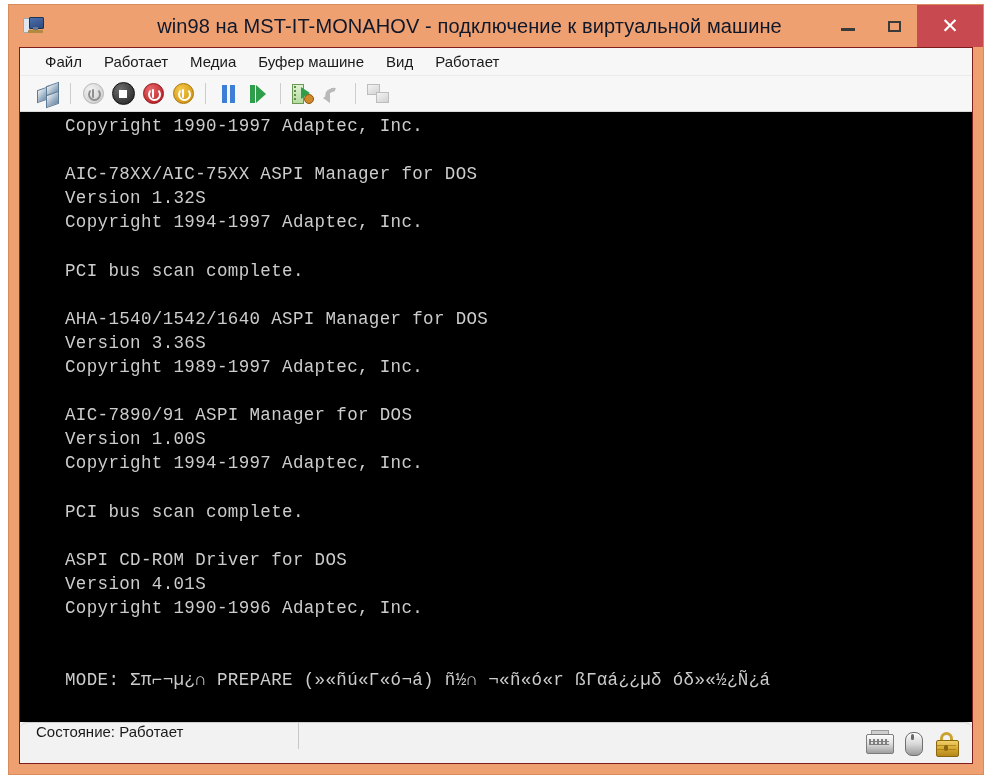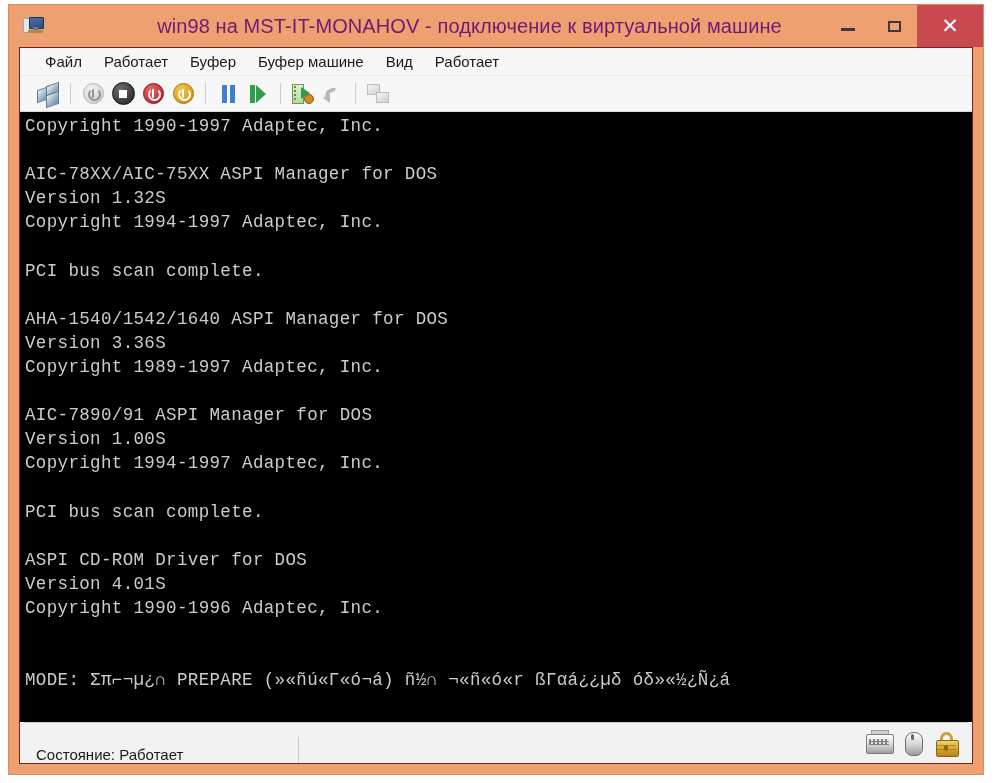--- a/index.html
+++ b/index.html
@@ -64,21 +64,21 @@
     left: 0px; top: 3px;
     width: 5px; height: 13px;
     background: #dfe7ee;
     border: 1px solid #9aa8b5;
     border-radius: 1px;
   }
   .titlebar-title {
     flex: 1 1 auto;
     text-align: center;
     font-size: 20px;
-    color: #701a75;
+    color: #0f172a;
     letter-spacing: 0.1px;
     padding-right: 99px;
     padding-left: 10px;
     white-space: nowrap;
     overflow: hidden;
   }
   .wincontrols {
     position: absolute;
     right: 0px; top: 0px;
     height: 42px;
@@ -271,29 +271,29 @@
   .dos {
     font-family: "Liberation Mono", "DejaVu Sans Mono", monospace;
     font-size: 17.5px;
     line-height: 24.1px;
     color: #cccccc;
     white-space: pre;
     padding-left: 5px;
     padding-top: 2px;
     letter-spacing: 0.35px;
   }
-  .dos .line { height: 24.1px; }
+  .dos .line { height: 24.1px; margin-left: 40px; }
 
   
   .statusbar {
     flex: 0 0 40px;
     background: #f2f2f2;
     border-top: 1px solid #cfcfcf;
     display: flex;
-    align-items: flex-end;
+    align-items: flex-start;
     position: relative;
     border-radius: 7px;
   }
   .status-text {
     font-size: 15px;
     color: #1a1a1a;
     padding-left: 16px;
     white-space: nowrap;
   }
   .status-div {
@@ -376,21 +376,21 @@
       </div>
       <div class="wbtn close">✕</div>
     </div>
   </div>
 
   <div class="client">
 
     <div class="menubar">
       <div class="menuitem">Файл</div>
       <div class="menuitem">Работает</div>
-      <div class="menuitem">Буфер</div>
+      <div class="menuitem">Медиа</div>
       <div class="menuitem">Буфер машине</div>
       <div class="menuitem">Вид</div>
       <div class="menuitem">Работает</div>
     </div>
 
     <div class="toolbar">
 
       <div class="tbtn">
         <span class="ico-cubes">
           <i class="a"></i>

